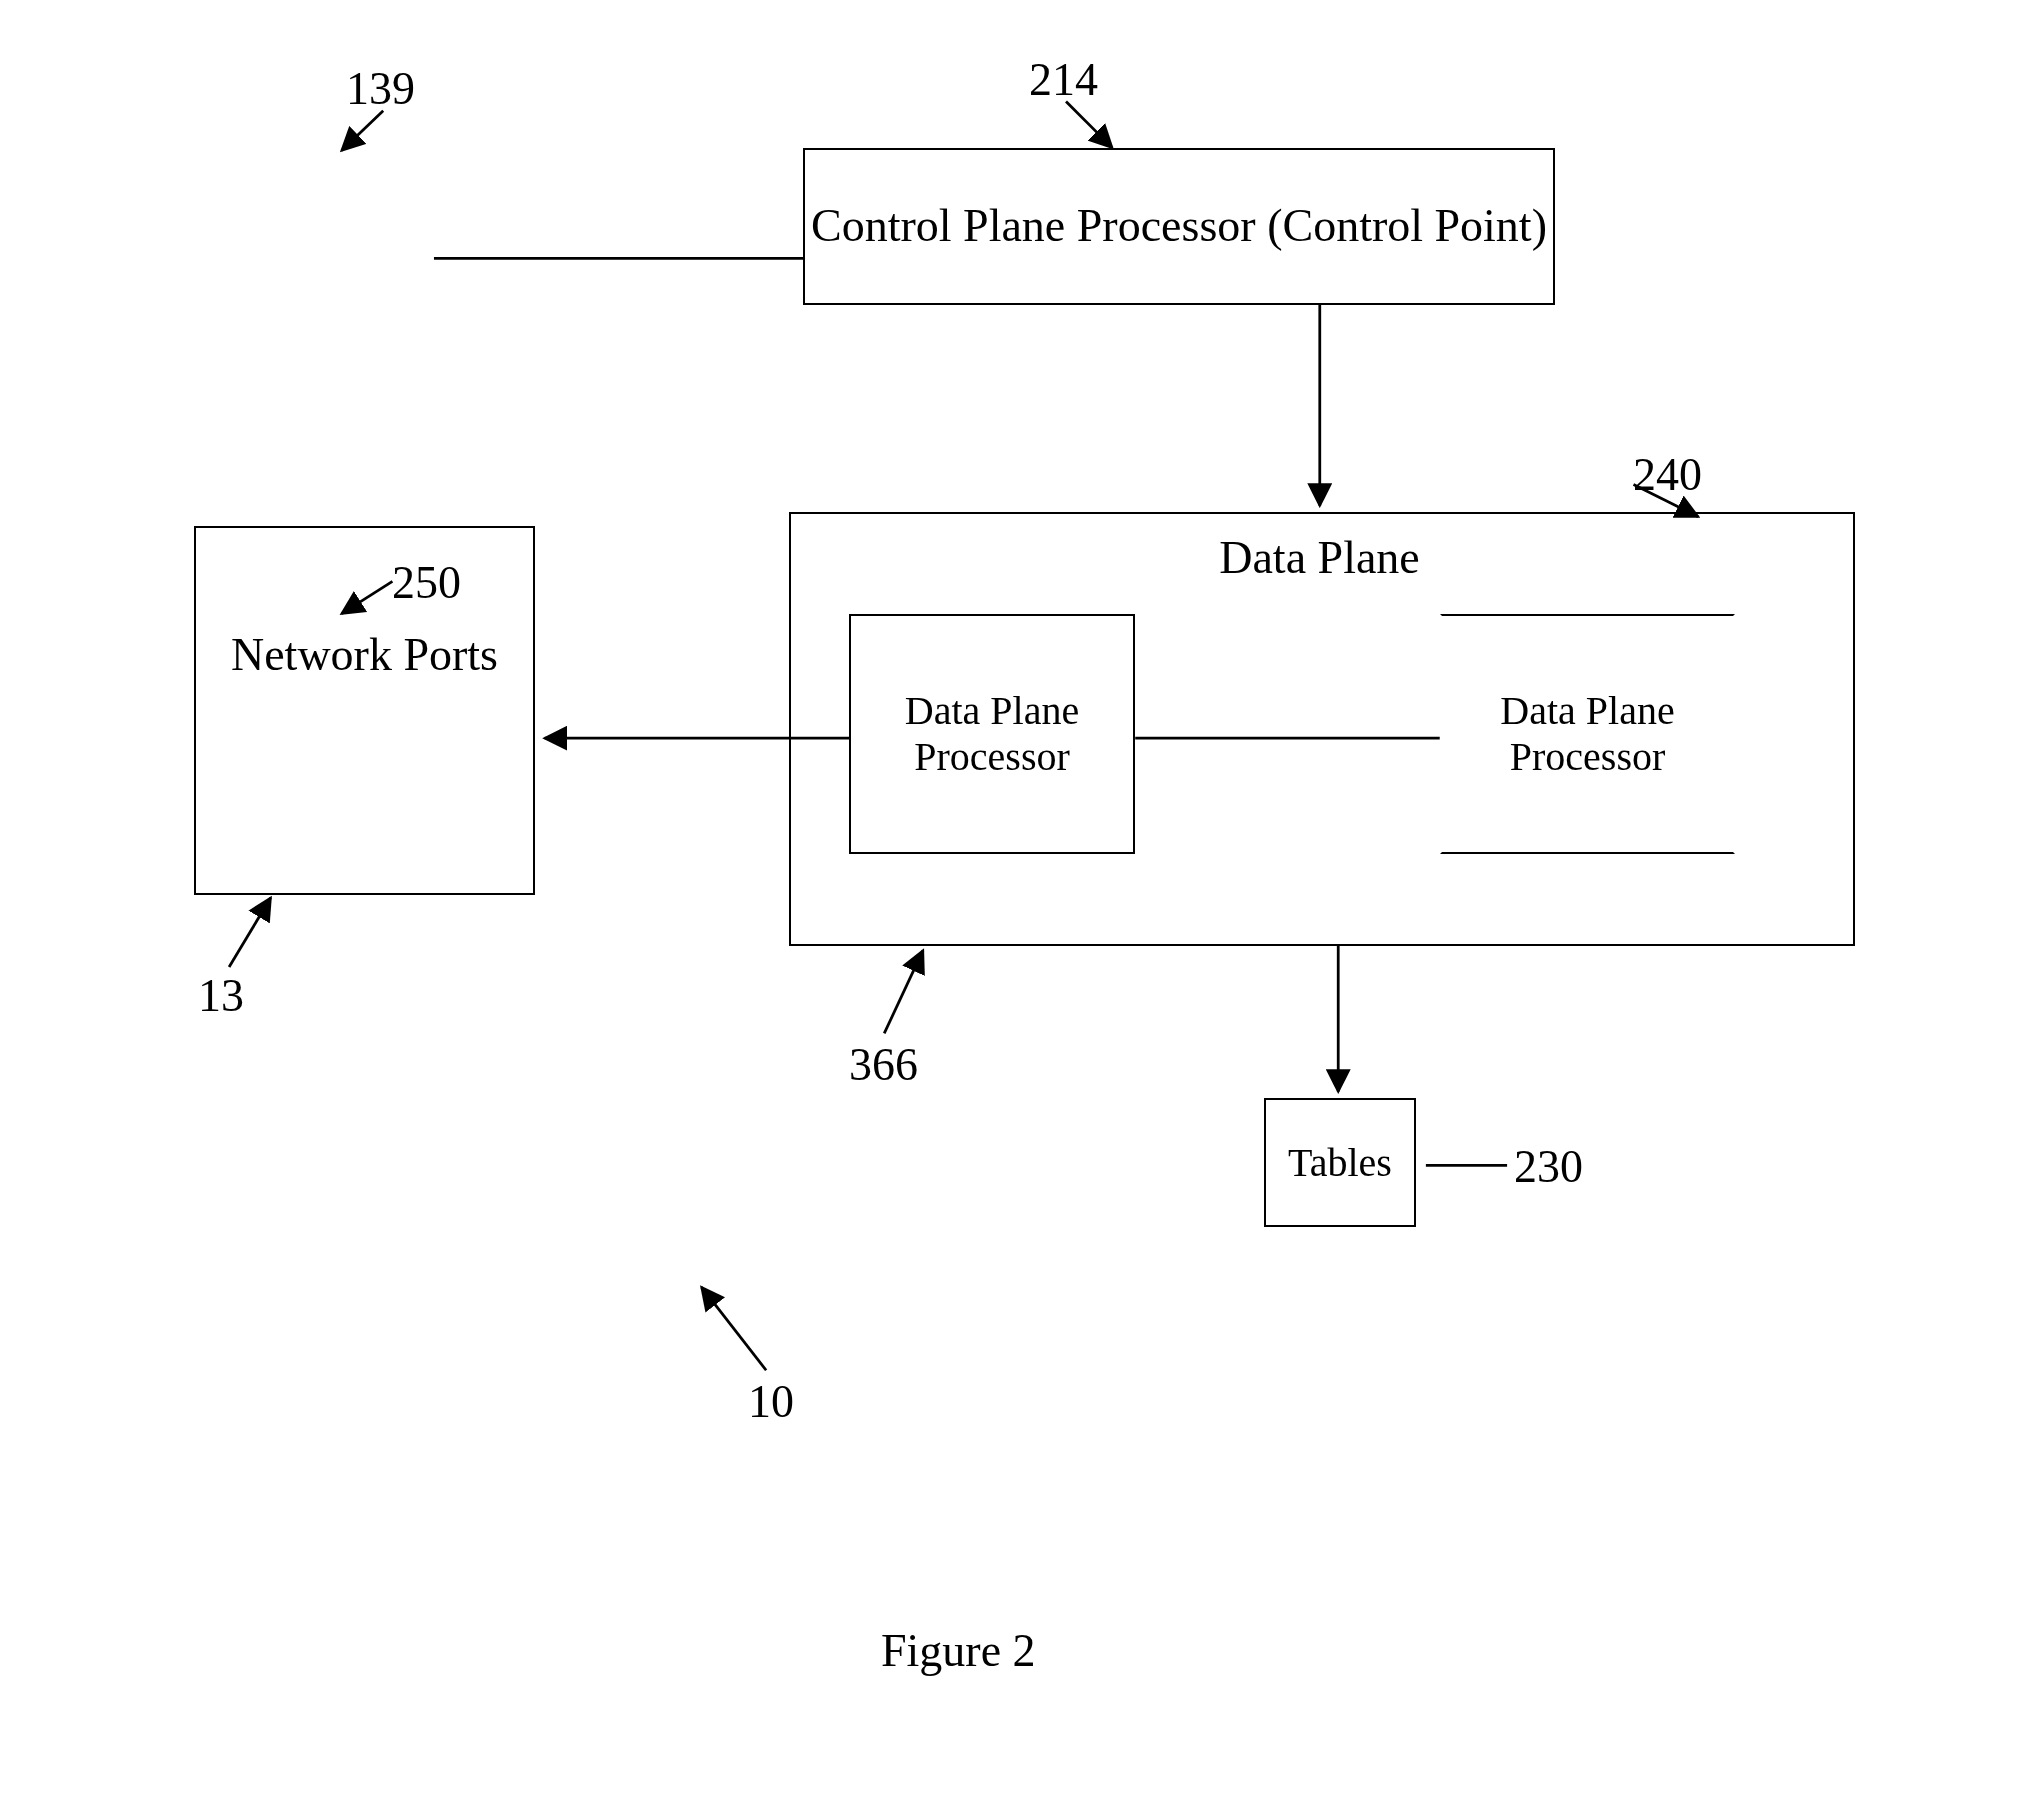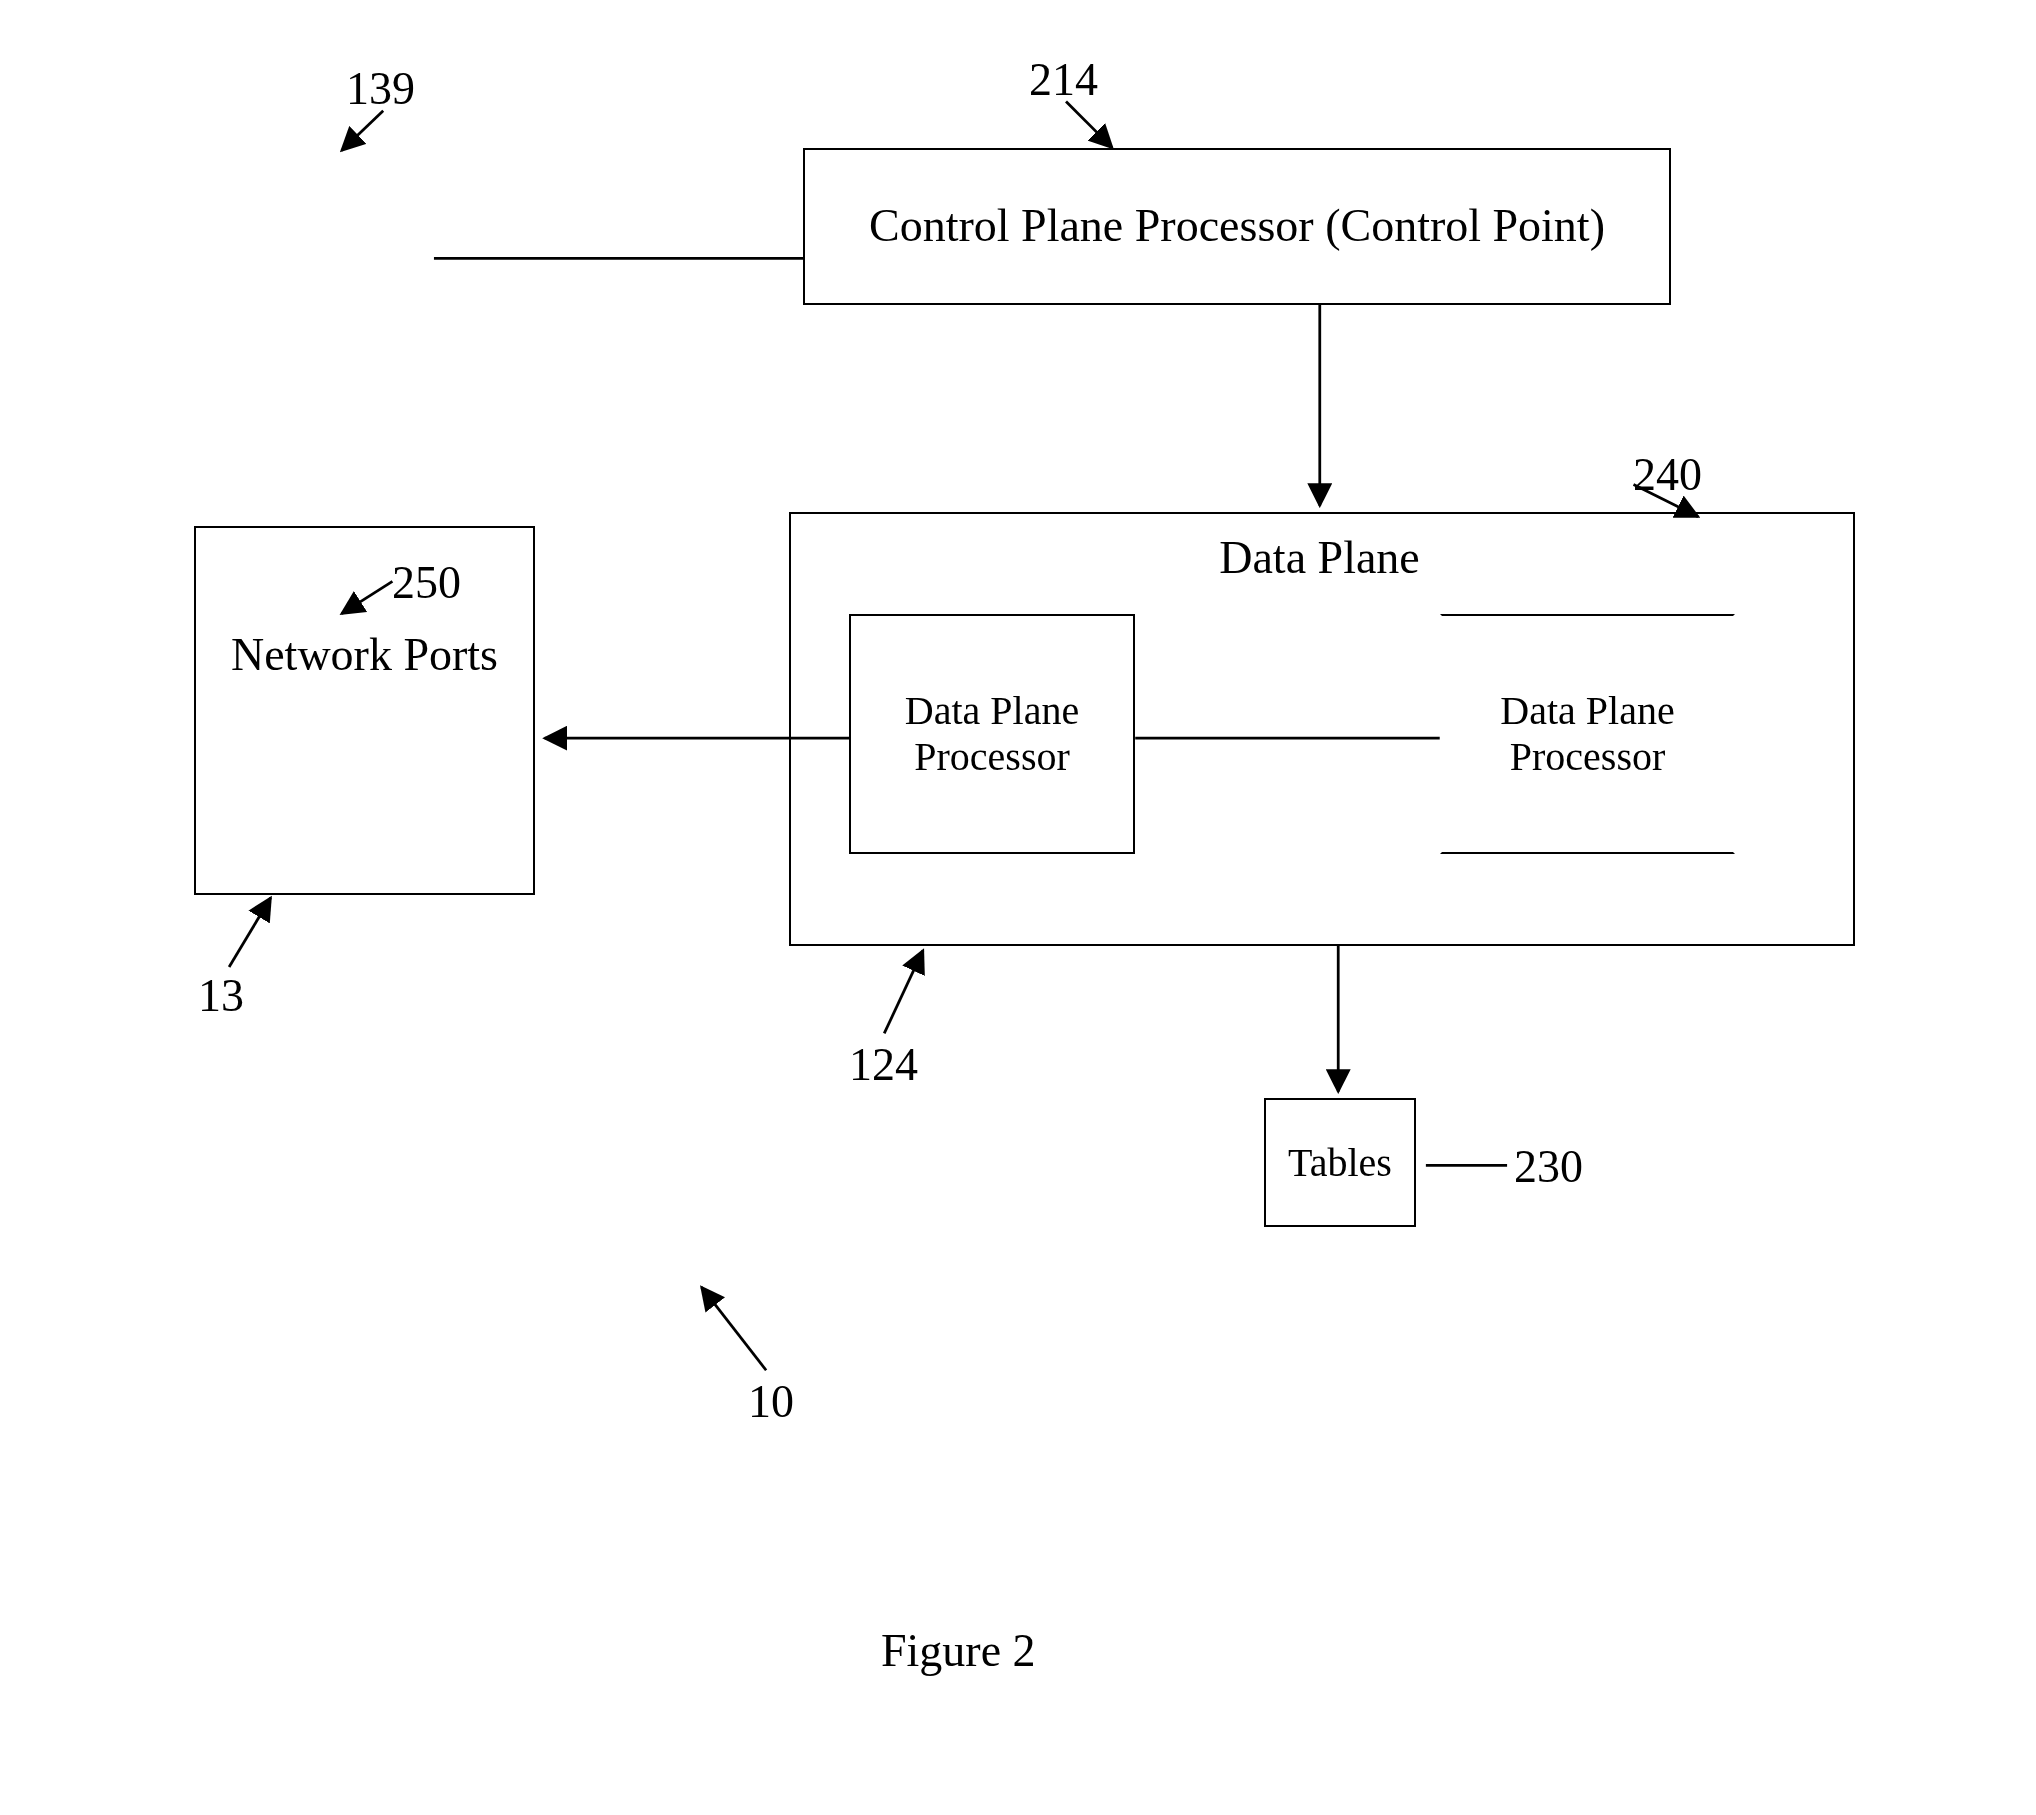--- a/index.html
+++ b/index.html
@@ -39,21 +39,21 @@
     height: 1815px;
     pointer-events: none;
   }
 </style>
 </head>
 <body>
 
 <div class="canvas">
 
 
-  <div class="box fs-50" style="left:803px; top:148px; width:868px; height:157px;">
+  <div class="box fs-50" style="left:803px; top:148px; width:752px; height:157px;">
     <span>Control Plane Processor
 (Control Point)</span>
   </div>
 
   <div class="box" style="left:194px; top:526px; width:341px; height:369px;"></div>
 
   <div class="box" style="left:789px; top:512px; width:1066px; height:434px;"></div>
 
   <div class="label fs-50" style="left:1089px; top:531px; width:461px;">Data Plane</div>
 
@@ -78,21 +78,21 @@
   <div class="label fs-50" style="left:346px; top:62px;">139</div>
 
   <div class="label fs-50" style="left:1029px; top:53px;text-align:right;">214</div>
 
   <div class="label fs-50" style="left:1601px; top:448px;margin-left:32px;">240</div>
 
   <div class="label fs-50" style="left:392px; top:556px;">250</div>
 
   <div class="label fs-50" style="left:198px; top:969px;">13</div>
 
-  <div class="label fs-50" style="left:849px; top:1038px;">124</div>
+  <div class="label fs-50" style="left:849px; top:1038px;">366</div>
 
   <div class="label fs-50" style="left:1514px; top:1140px;">230</div>
 
   <div class="label fs-50" style="left:748px; top:1375px;">10</div>
 
   <div class="label fs-50" style="left:881px; top:1624px;">Figure 2</div>
 
   <svg class="overlay" viewBox="0 0 2207 1967">
     <defs>
       <marker id="arrow" viewBox="0 0 10 10" refX="9" refY="5" markerWidth="9" markerHeight="9" orient="auto-start-reverse">

